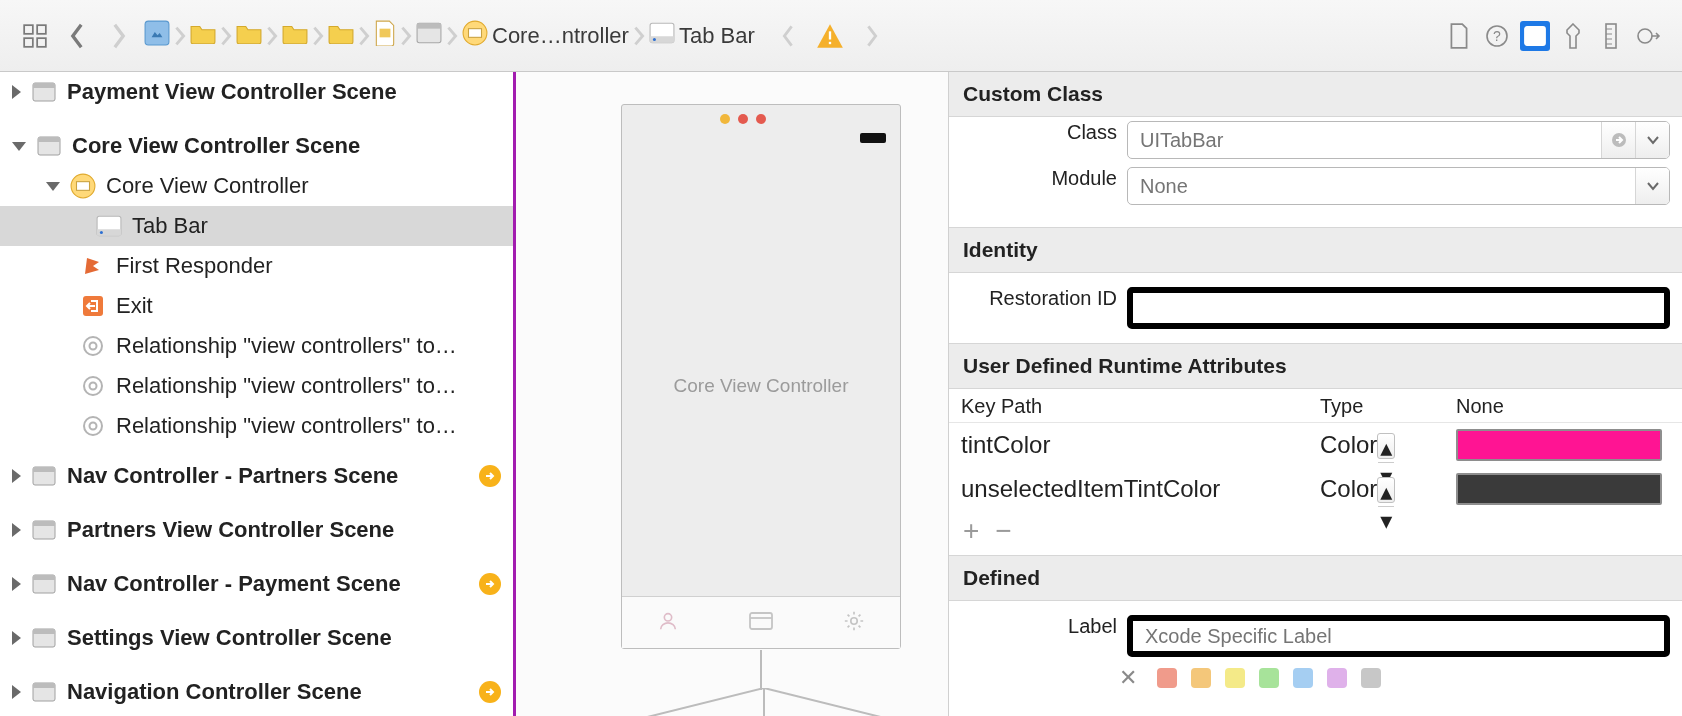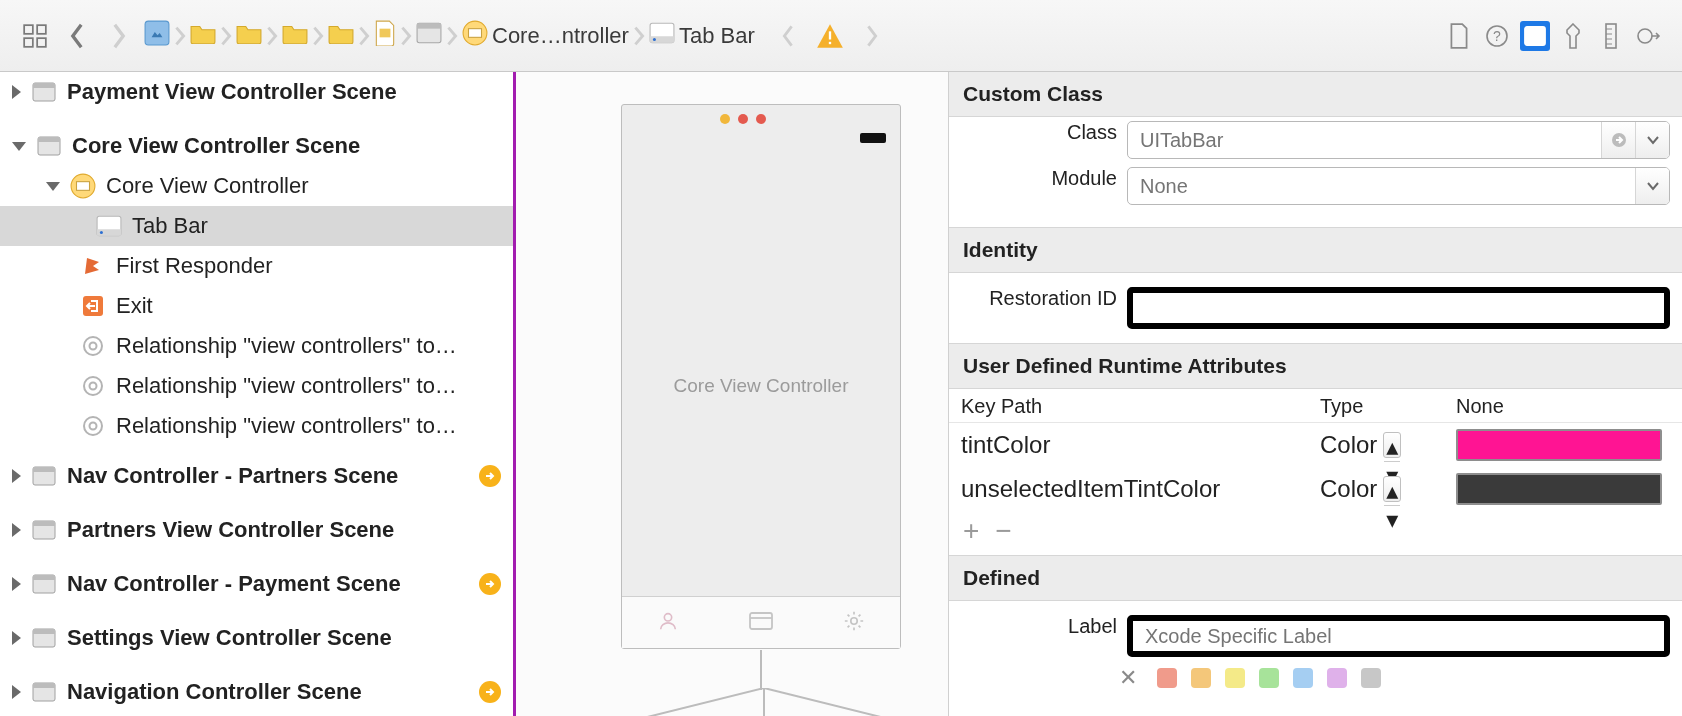--- a/index.html
+++ b/index.html
@@ -60,21 +60,21 @@
   .field .lab { width:156px; text-align:right; color:#222; font-size:20px;}
   .combobox { flex:1; display:flex; border:1px solid #b8b8b8; border-radius:5px; background:#fff; height:38px; overflow:hidden;}
   .combobox input { flex:1; border:none; outline:none; padding:0 12px; font-size:20px; color:#888; background:transparent;}
   .combobox .addon { width:34px;display:flex;align-items:center;justify-content:center;border-left:1px solid #d6d6d6;background:linear-gradient(#fff,#eee);}
   .textbox { flex:1; border:6px solid #000000; border-radius:5px; background:#fff; height:42px; }
   .textbox input{width:100%;height:100%;border:none;outline:none;padding:0 12px;font-size:20px;background:transparent;color:#888;}
   .attr-head {display:flex;padding:6px 12px 4px;font-size:20px;color:#222;border-bottom:1px solid #e6e6e6;justify-content:flex-end;}
   .attr-head .c1{flex:1}.attr-head .c2{width:136px}.attr-head .c3{width:214px}
   .attr-row {display:flex;align-items:center;padding:6px 12px;gap:0;font-size:24px;}
   .attr-row .c1{flex:1}
-  .attr-row .c2{width:136px;display:flex;align-items:center;gap:6px;}
+  .attr-row .c2{width:136px;display:flex;align-items:flex-end;}
   .attr-row .c3{width:214px}
   .stepper{border:1px solid #c0c0c0;border-radius:3px;width:18px;height:26px;display:flex;flex-direction:column;background:linear-gradient(#fff,#eee);}
   .stepper div{flex:1;display:flex;align-items:center;justify-content:center;}
   .stepper div:first-child{border-bottom:1px solid #ccc}
   .swatch{width:206px;height:32px;border:2px solid #8e8e8e;border-radius:2px;}
   .plusminus{display:flex;gap:16px;padding:6px 14px 10px;color:#9a9a9a;font-size:28px;line-height:1;}
   .colordots{display:flex;gap:14px;align-items:center;padding:4px 0 6px; margin-left:170px;}
   .colordots .x{color:#8a8a8a;font-size:22px;margin-right:6px;}
   .cd{width:20px;height:20px;border-radius:4px;}
 </style>

